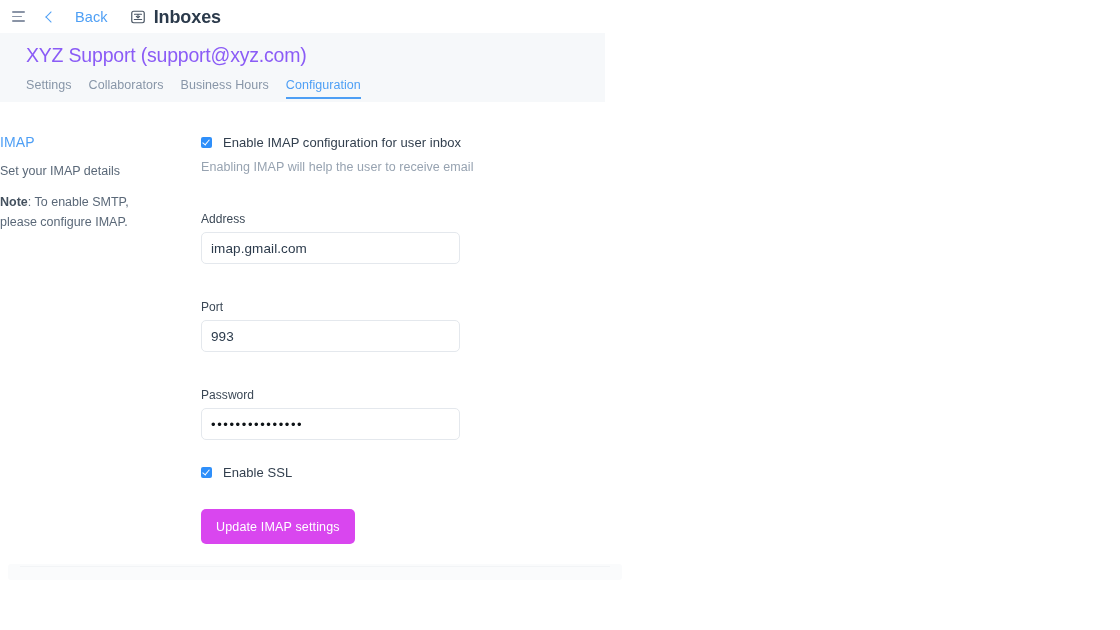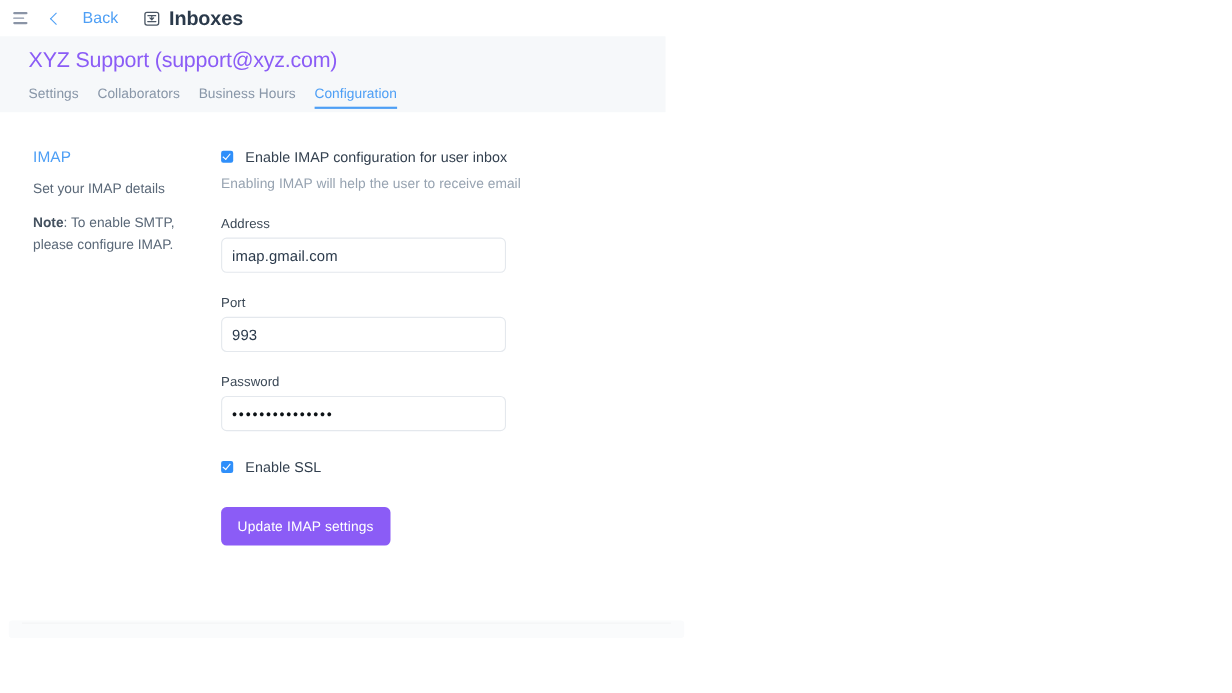--- a/index.html
+++ b/index.html
@@ -135,21 +135,20 @@
     left: 0;
     top: 102px;
     width: 622px;
     display: flex;
     padding-top: 32px;
     box-sizing: border-box;
   }
   .side-col {
     width: 170px;
     flex: 0 0 auto;
-    padding-left: 30px;
     box-sizing: border-box;
   }
   .side-title {
     color: #4e9ff5;
     font-size: 14px;
     font-weight: 400;
     margin: 0 0 12px 0;
     letter-spacing: 0.1px;
   }
   .side-sub {
@@ -207,21 +206,21 @@
   }
   .helper-text {
     font-size: 12.5px;
     color: #97a3b1;
     margin: 7px 0 0 0;
     line-height: 1.4;
     letter-spacing: 0.05px;
   }
 
   .field {
-    margin-top: 20px;
+    margin-top: 36px;
     width: 259px;
   }
   .field-label {
     display: block;
     font-size: 12px;
     color: #3b4856;
     margin-bottom: 6px;
     letter-spacing: 0.05px;
   }
   .field-input {
@@ -253,21 +252,21 @@
     margin-top: 25px;
     display: flex;
     align-items: center;
     gap: 11px;
   }
   .ssl-row .checkbox { margin-top: 0; }
   .ssl-label { font-size: 13px; color: #33404f; letter-spacing: 0.05px; }
 
   .submit-btn {
     margin-top: 29px;
-    background: #8b5cf6;
+    background: #d946ef;
     color: #ffffff;
     border: none;
     border-radius: 5px;
     height: 35px;
     padding: 0 15px;
     font-family: "Liberation Sans", sans-serif;
     font-size: 12.5px;
     letter-spacing: 0.15px;
     cursor: pointer;
     display: inline-block;

